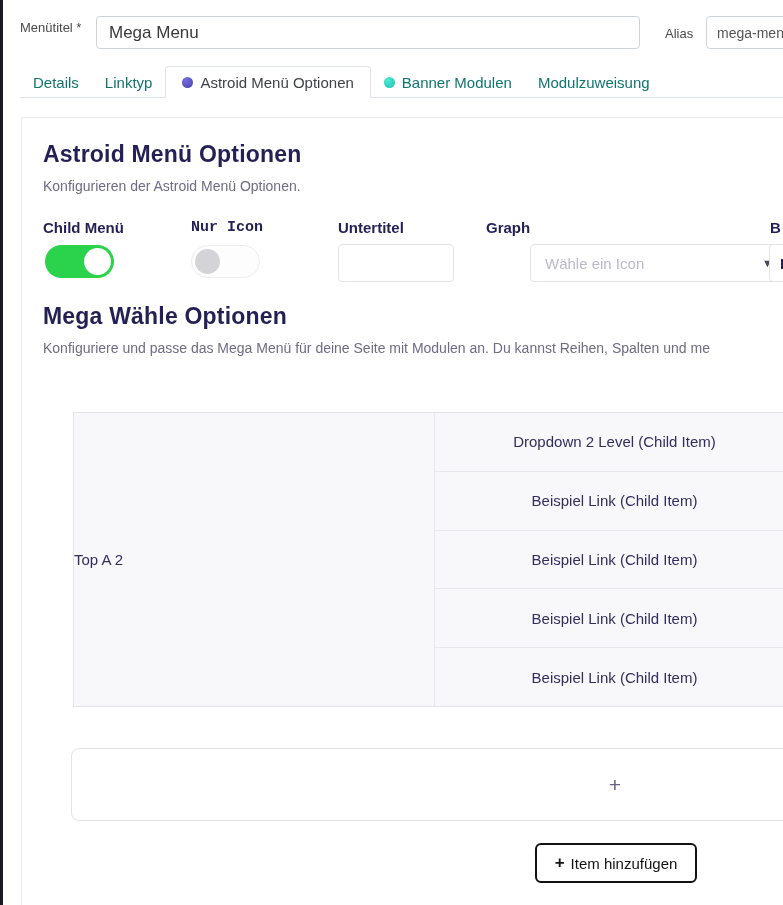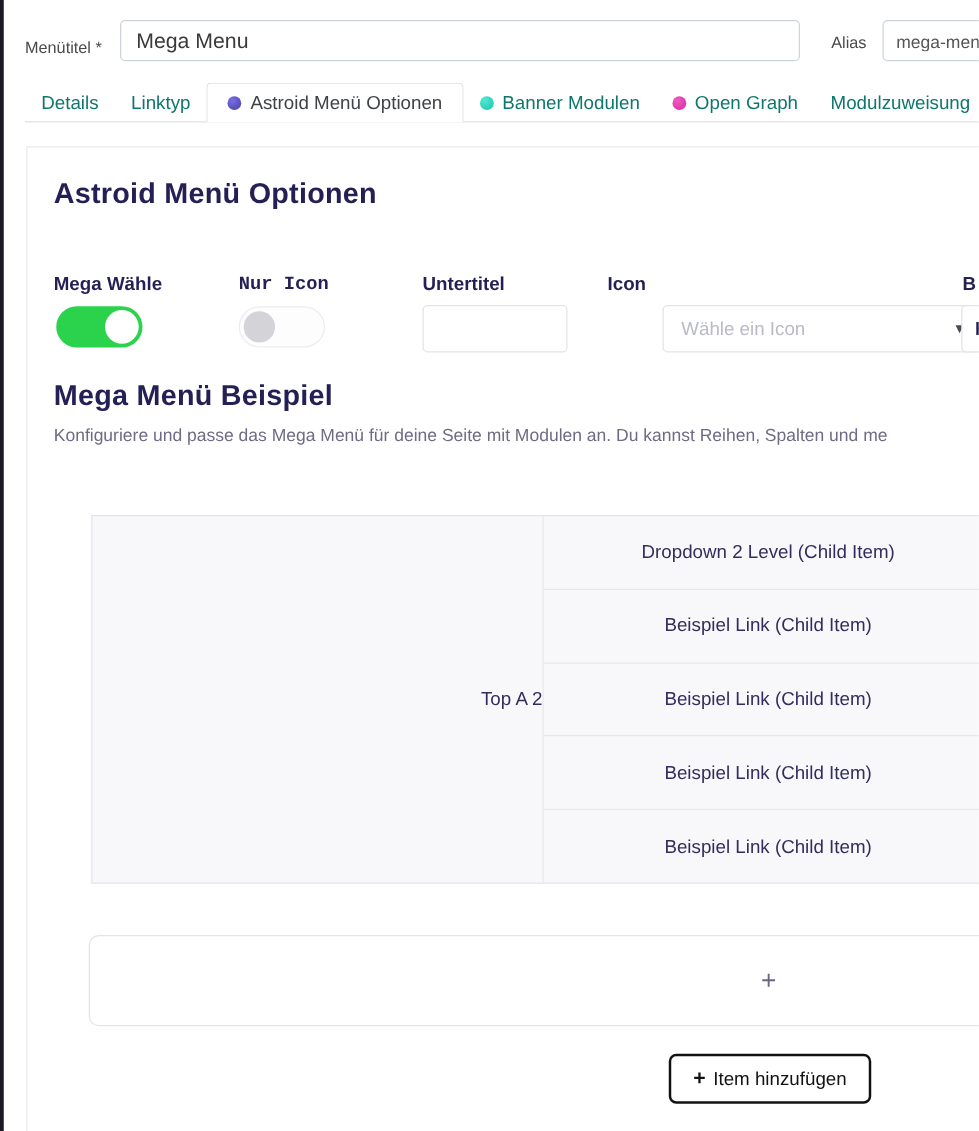--- a/index.html
+++ b/index.html
@@ -3,21 +3,21 @@
 <meta charset="utf-8">
 <style>
   * { margin: 0; padding: 0; box-sizing: border-box; }
   html, body { width: 783px; height: 905px; overflow: hidden; background: #fff; }
   body { font-family: "Liberation Sans", "DejaVu Sans", sans-serif; position: relative; }
 
   .left-edge { position: absolute; left: 0; top: 0; width: 3px; height: 905px; background: #1b1b26; }
 
   
   .field-label { position: absolute; font-size: 13px; color: #4a4a4a; }
-  .menutitle-label { left: 20px; top: 30px; }
+  .menutitle-label { left: 20px; top: 20px; }
   .menutitle-input { position: absolute; left: 96px; top: 16px; width: 544px; height: 33px;
     border: 1px solid #ced4da; border-radius: 4px; padding: 0 12px; font-size: 17px; color: #3a3a3a;
     font-family: "Liberation Sans", sans-serif; outline: none; }
   .alias-label { left: 665px; top: 26px; }
   .alias-input { position: absolute; left: 706px; top: 16px; width: 120px; height: 33px;
     border: 1px solid #ced4da; border-radius: 4px; padding: 0 10px; font-size: 14px; color: #555;
     font-family: "Liberation Sans", sans-serif; outline: none; }
 
   
   .tabs-line { position: absolute; left: 20px; top: 97px; right: 0; height: 1px; background: #dde2e6; }
@@ -52,21 +52,21 @@
     display: flex; align-items: center; justify-content: space-between; padding: 0 14px; cursor: pointer; }
   .select .ph { font-size: 15px; color: #b9bac4; }
   .select .caret { font-size: 11px; color: #4a4a55; }
 
   .clipped-box { position: absolute; border: 1px solid #e3e3e9; border-radius: 4px; background: #fff;
     display: flex; align-items: center; padding: 0 10px; font-size: 15px; font-weight: bold; color: #241f54; }
 
   
   .grid { position: absolute; left: 51px; top: 294px; width: 722px; height: 295px;
     background: #f8f8fb; border: 1px solid #e3e3e9; display: flex; }
-  .grid-left { width: 361px; border-right: 1px solid #e7e7ec; display: flex; align-items: center; justify-content: flex-end;
+  .grid-left { width: 361px; border-right: 1px solid #e7e7ec; display: flex; align-items: center; justify-content: flex-start;
     font-size: 15px; color: #332d5e; }
   .grid-right { flex: 1; display: flex; flex-direction: column; }
   .grid-item { flex: 1; display: flex; align-items: center; justify-content: center;
     font-size: 15px; color: #332d5e; border-bottom: 1px solid #e7e7ec; cursor: pointer; }
   .grid-item:last-child { border-bottom: none; }
 
   .add-col-box { position: absolute; left: 49px; top: 630px; width: 1088px; height: 73px;
     border: 1px solid #e3e3e9; border-radius: 8px; background: #fff;
     display: flex; align-items: center; justify-content: center; cursor: pointer; }
   .add-col-box .plus { font-size: 21px; color: #6d6387; }
@@ -97,54 +97,51 @@
     </div>
   <div class="tab active">
     <span class="dot dot-astroid"></span>
     <span>Astroid Menü Optionen</span>
   </div>
   <div class="tab">
     <span class="dot dot-banner"></span>
     <span>Banner Modulen</span>
   </div>
   <div class="tab">
-    <span class="dot dot-og"></span>
-    <span>Open Graph</span>
-  </div>
-  <div class="tab">
       <span>Modulzuweisung</span>
     </div>
 </div>
 
 <div class="panel">
 
   <div class="h2" style="top:23px;">Astroid Menü Optionen</div>
+  <div class="desc" style="top:60px;">Konfigurieren der Astroid Menü Optionen.</div>
 
-  <div class="flabel" style="left:21px; top:101px;">Mega Wähle</div>
+  <div class="flabel" style="left:21px; top:101px;">Child Menü</div>
   <div class="flabel" style="left:169px; top:101px;font-family:Liberation Mono, monospace;">Nur Icon</div>
   <div class="flabel" style="left:316px; top:101px;">Untertitel</div>
-  <div class="flabel" style="left:464px; top:101px;">Icon</div>
+  <div class="flabel" style="left:464px; top:101px;">Graph</div>
   <div class="flabel" style="left:748px; top:101px;">B</div>
 
   <div class="toggle toggle-on" style="left:23px; top:127px;">
     <span class="knob"></span>
   </div>
   <div class="toggle toggle-off" style="left:169px; top:127px;">
     <span class="knob"></span>
   </div>
   <input class="text-input" style="left: 316px; top: 126px; width: 116px; height: 38px;" type="text" value="">
   <div class="select" style="left:464px; top:126px; width:258px; height:38px;margin-left:44px;">
     <span class="ph">Wähle ein Icon</span>
     <span class="caret">▼</span>
   </div>
   <div class="clipped-box" style="left:747px; top:126px; width:120px; height:38px;">
     <span>K</span>
   </div>
 
-  <div class="h2" style="top:185px;">Mega Menü Beispiel</div>
+  <div class="h2" style="top:185px;">Mega Wähle Optionen</div>
   <div class="desc" style="top:222px;">Konfiguriere und passe das Mega Menü für deine Seite mit Modulen an. Du kannst Reihen, Spalten und me</div>
 
   <div class="grid">
     <div class="grid-left">
       <span>Top A 2</span>
     </div>
     <div class="grid-right">
       <div class="grid-item">Dropdown 2 Level (Child Item)</div>
       <div class="grid-item">Beispiel Link (Child Item)</div>
       <div class="grid-item">Beispiel Link (Child Item)</div>

